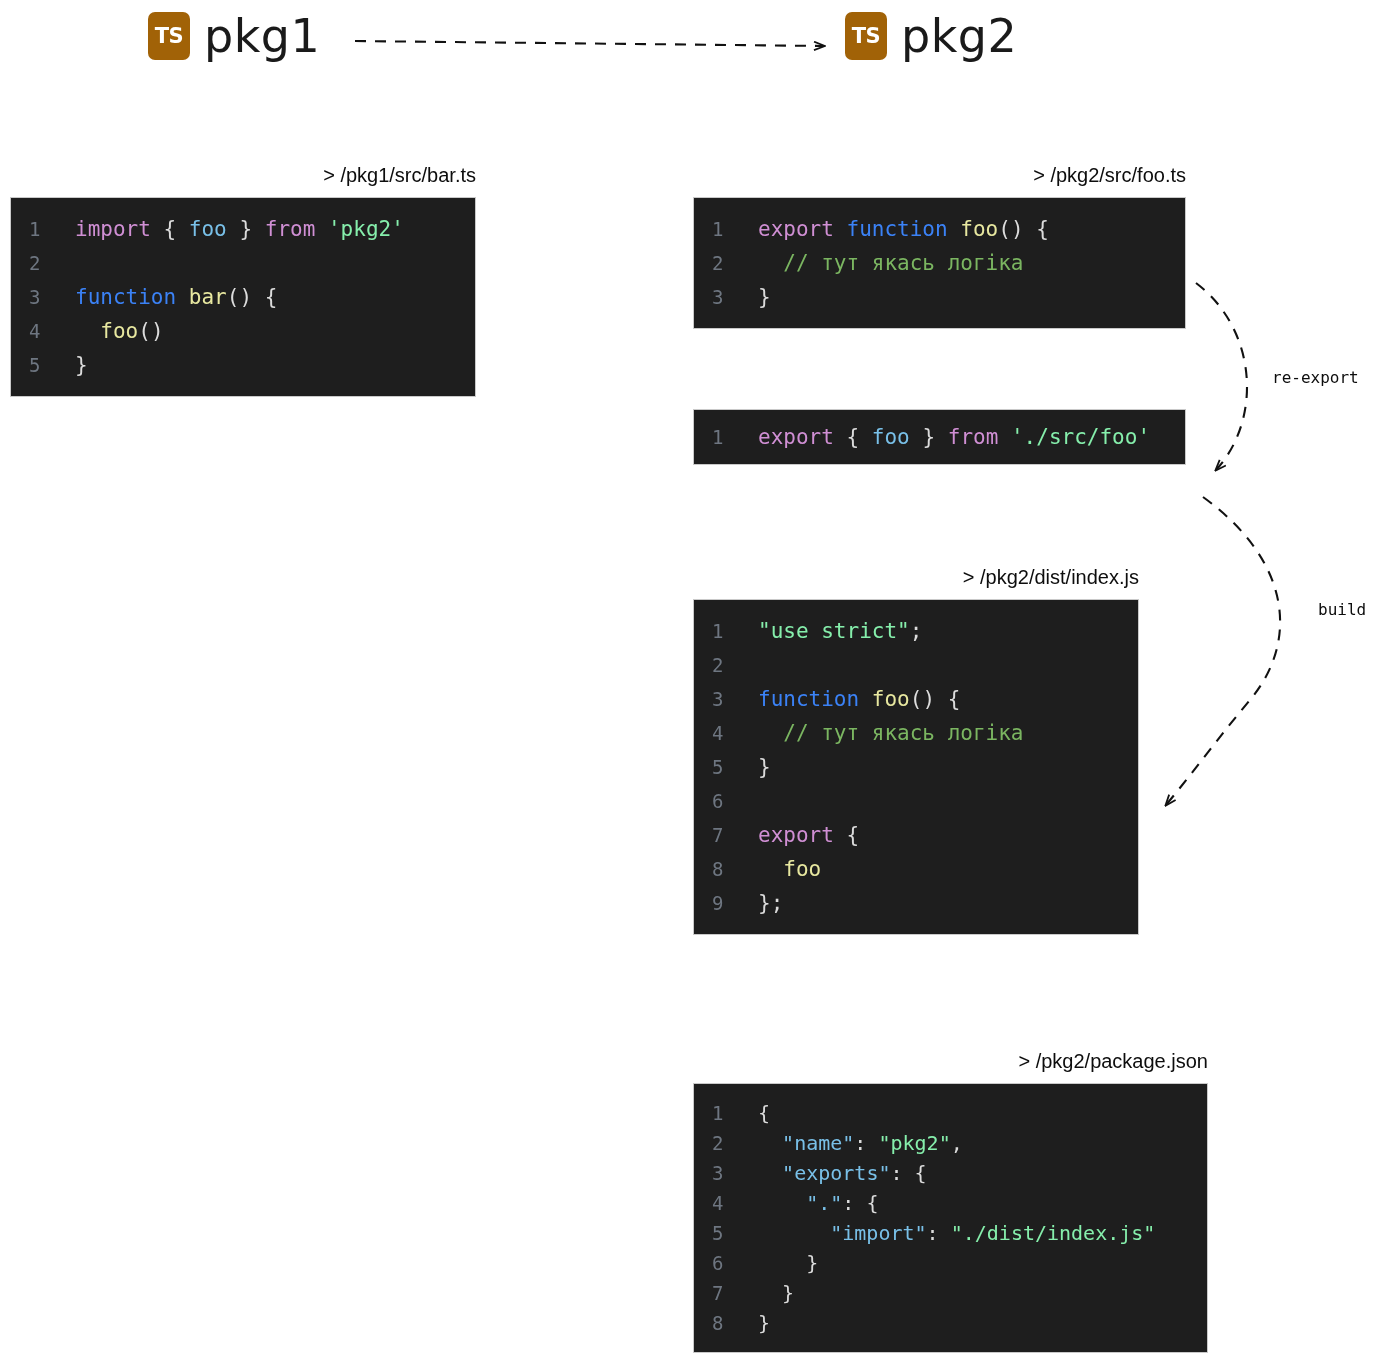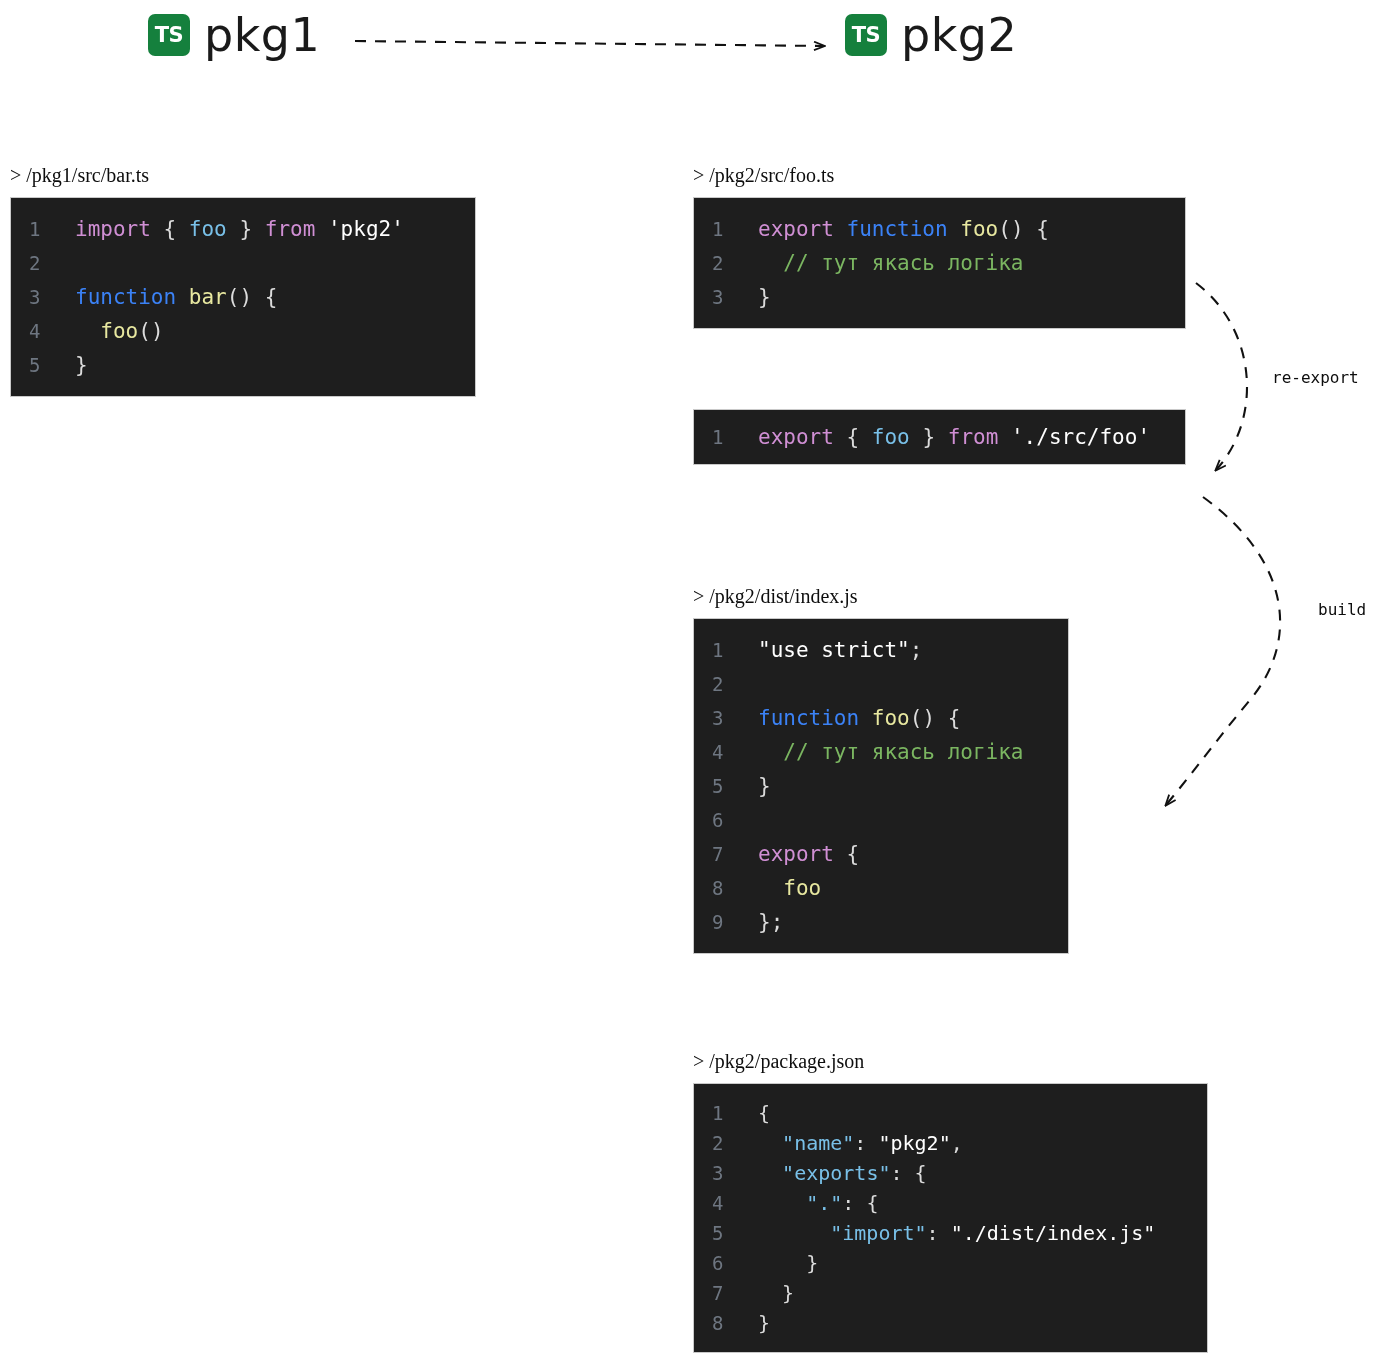--- a/index.html
+++ b/index.html
@@ -17,23 +17,23 @@
 
   
   .pkg-label {
     position: absolute;
     display: flex;
     align-items: center;
     gap: 14px;
   }
   .ts-logo {
     width: 42px;
-    height: 42px;
+    height: 48px;
     border-radius: 7px;
-    background: #15803d;
+    background: #a16207;
     display: flex;
     align-items: center;
     justify-content: center;
     flex: none;
   }
   .ts-logo span {
     color: #ffffff;
     font-family: "DejaVu Sans", sans-serif;
     font-weight: bold;
     font-size: 21px;
@@ -48,26 +48,27 @@
     letter-spacing: 0.5px;
   }
 
   #pkg1-label { left: 148px; top: 12px; }
   #pkg2-label { left: 845px; top: 12px; }
 
   
   .file-group { position: absolute; }
 
   .file-path {
-    font-family: Liberation Serif, serif;
+    font-family: Liberation Sans, sans-serif;
     font-size: 20px;
     color: #0d0d0d;
     white-space: pre;
     margin-bottom: 10px;
     line-height: 1.2;
+    text-align: right;
   }
 
   .code-block {
     background: #1e1e1e;
     border: 1px solid #c9c9c9;
     padding: 14px 0;
     box-sizing: border-box;
   }
   .code-block.tight { padding: 10px 0; }
 
@@ -92,21 +93,21 @@
     font-size: 19px;
     user-select: none;
   }
   .code-text { color: #d4d4d4; }
 
   
   .t-kw   { color: #d08fd4; }      
   .t-fn   { color: #3b82f6; }      
   .t-id   { color: #79c0e8; }      
   .t-name { color: #e8e8a0; }      
-  .t-str  { color: #ffffff; text-align: right; }      
+  .t-str  { color: #86efac; text-align: right; }      
   .t-cmt  { color: #7bb661; }      
   .t-pun  { color: #dcdcdc; }      
   .t-key  { color: #79c0e8; }      
 
   
   .edge-label {
     position: absolute;
     font-family: "DejaVu Sans Mono", monospace;
     font-size: 16px;
     color: #0d0d0d;
@@ -182,21 +183,21 @@
       <div class="code-line"><span class="ln">3</span><span class="code-text"><span class="t-pun">}</span></span></div>
     </div>
 </div>
 
 <div class="file-group" id="group-index-ts" style="left:693px; top:409px; width:493px;">
   <div class="code-block tight">
       <div class="code-line"><span class="ln">1</span><span class="code-text"><span class="t-kw">export</span><span class="t-pun"> </span><span class="t-pun">{</span><span class="t-pun"> </span><span class="t-id">foo</span><span class="t-pun"> </span><span class="t-pun">}</span><span class="t-pun"> </span><span class="t-kw">from</span><span class="t-pun"> </span><span class="t-str">'./src/foo'</span></span></div>
     </div>
 </div>
 
-<div class="file-group" id="group-dist-index-js" style="left:693px; top:584px; width:376px;">
+<div class="file-group" id="group-dist-index-js" style="left:693px; top:565px; width:446px;">
   <div class="file-path">&gt; /pkg2/dist/index.js</div>
   <div class="code-block">
       <div class="code-line"><span class="ln">1</span><span class="code-text"><span class="t-str">"use strict"</span><span class="t-pun">;</span></span></div>
       <div class="code-line"><span class="ln">2</span><span class="code-text"></span></div>
       <div class="code-line"><span class="ln">3</span><span class="code-text"><span class="t-fn">function</span><span class="t-pun"> </span><span class="t-name">foo</span><span class="t-pun">() {</span></span></div>
       <div class="code-line"><span class="ln">4</span><span class="code-text"><span class="t-pun">  </span><span class="t-cmt">// тут якась логіка</span></span></div>
       <div class="code-line"><span class="ln">5</span><span class="code-text"><span class="t-pun">}</span></span></div>
       <div class="code-line"><span class="ln">6</span><span class="code-text"></span></div>
       <div class="code-line"><span class="ln">7</span><span class="code-text"><span class="t-kw">export</span><span class="t-pun"> </span><span class="t-pun">{</span></span></div>
       <div class="code-line"><span class="ln">8</span><span class="code-text"><span class="t-pun">  </span><span class="t-name">foo</span></span></div>

